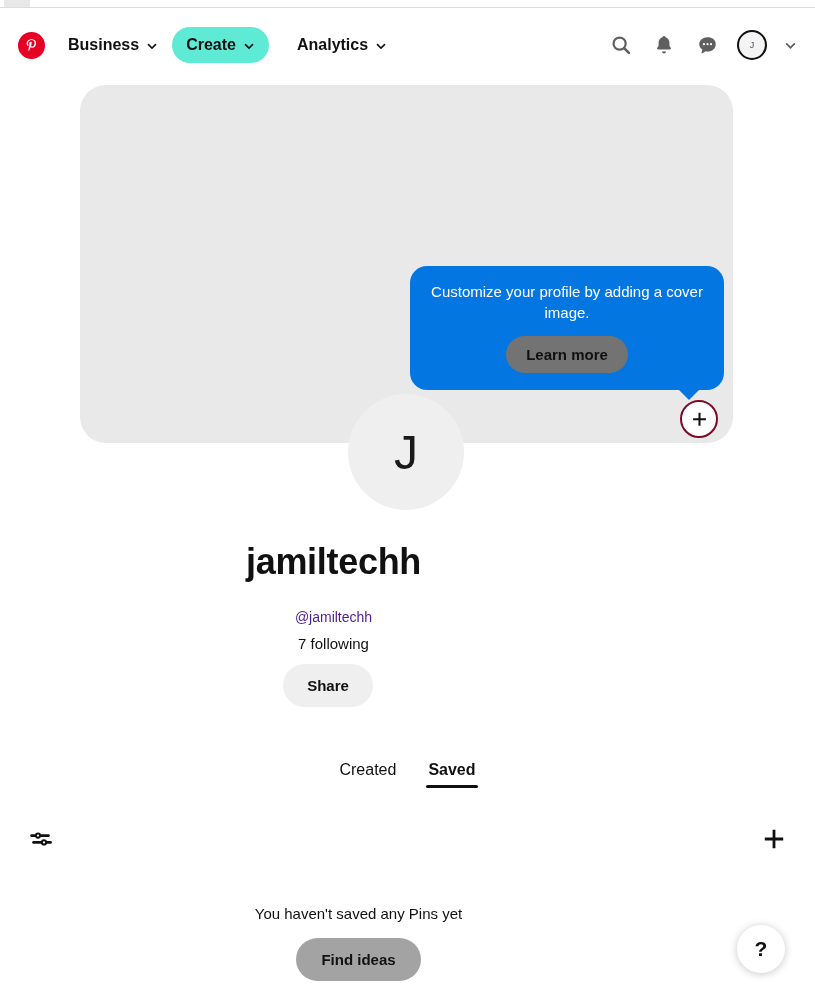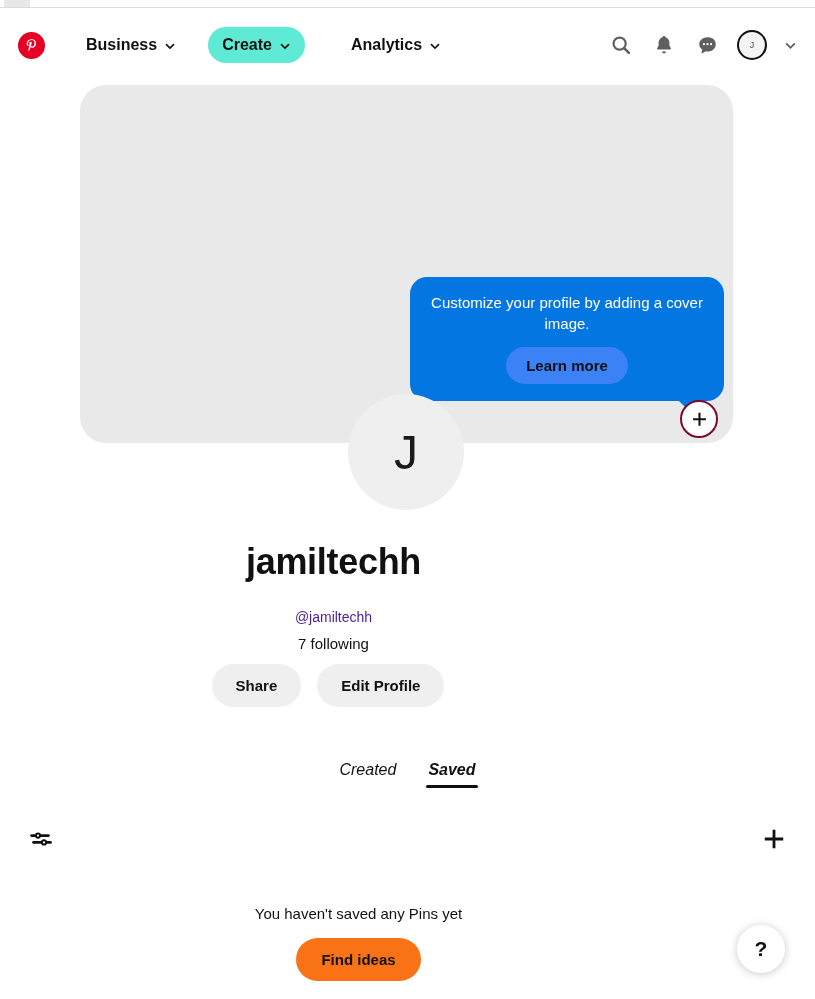--- a/index.html
+++ b/index.html
@@ -33,21 +33,21 @@
     top: 9px; left: 0;
     width: 815px; height: 72px;
     background: #ffffff;
     display: flex;
     align-items: center;
   }
   .header-left {
     display: flex;
     align-items: center;
     padding-left: 18px;
-    gap: 18px;
+    gap: 0;
   }
   .pin-logo {
     width: 27px; height: 27px;
     border-radius: 50%;
     background: #e60023;
     display: flex;
     align-items: center;
     justify-content: center;
     margin-right: 9px;
     flex: none;
@@ -110,37 +110,37 @@
     position: absolute;
     top: 85px; left: 80px;
     width: 653px; height: 358px;
     background: #e9e9e9;
     border-radius: 26px;
   }
 
   
   .tooltip {
     position: absolute;
-    top: 277px; left: 410px;
+    top: 266px; left: 410px;
     width: 314px;
     background: #0476e1;
     border-radius: 17px;
     padding: 15px 20px 17px;
     text-align: center;
     color: #ffffff;
   }
   .tooltip-text {
     font-size: 15px;
     line-height: 1.42;
     color: #ffffff;
   }
   .tooltip-btn {
     display: inline-block;
     margin-top: 12px;
-    background: #3b82f6;
+    background: #737373;
     color: #111111;
     font-size: 15px;
     font-weight: bold;
     padding: 10px 20px;
     border-radius: 22px;
     border: none;
     cursor: pointer;
     font-family: "Liberation Sans", sans-serif;
   }
   .tooltip-tail {
@@ -228,21 +228,20 @@
   }
 
   
   .tabs {
     position: absolute;
     top: 758px; left: 0;
     width: 815px;
     display: flex;
     justify-content: center;
     gap: 28px;
-    font-style: italic;
   }
   .tab {
     font-size: 16px;
     color: #111111;
     padding: 3px 2px 9px;
     cursor: pointer;
     position: relative;
   }
   .tab.active { font-weight: bold; }
   .tab.active::after {
@@ -286,21 +285,21 @@
     top: 905px; left: 0;
     width: 717px;
     text-align: center;
   }
   .empty-text {
     font-size: 15px;
     color: #111111;
   }
   .empty-btn {
     margin-top: 16px;
-    background: #f97316;
+    background: #a3a3a3;
     color: #111111;
     border: none;
     border-radius: 24px;
     padding: 13px 25px;
     font-size: 15px;
     font-weight: bold;
     cursor: pointer;
     font-family: "Liberation Sans", sans-serif;
   }
 
@@ -422,21 +421,20 @@
 </div>
 
 <div class="profile-info">
   <div class="profile-name">jamiltechh</div>
   <div class="profile-handle">@jamiltechh</div>
   <div class="profile-following">7 following</div>
 </div>
 
 <div class="profile-actions">
   <button class="pill-btn">Share</button>
-  <button class="pill-btn">Edit Profile</button>
 </div>
 
 <div class="tabs">
   <div class="tab">Created</div>
   <div class="tab active">Saved</div>
 </div>
 
 <div class="toolbar">
   <div class="filter-btn">
     <svg width="24" height="24" viewBox="0 0 24 24">

